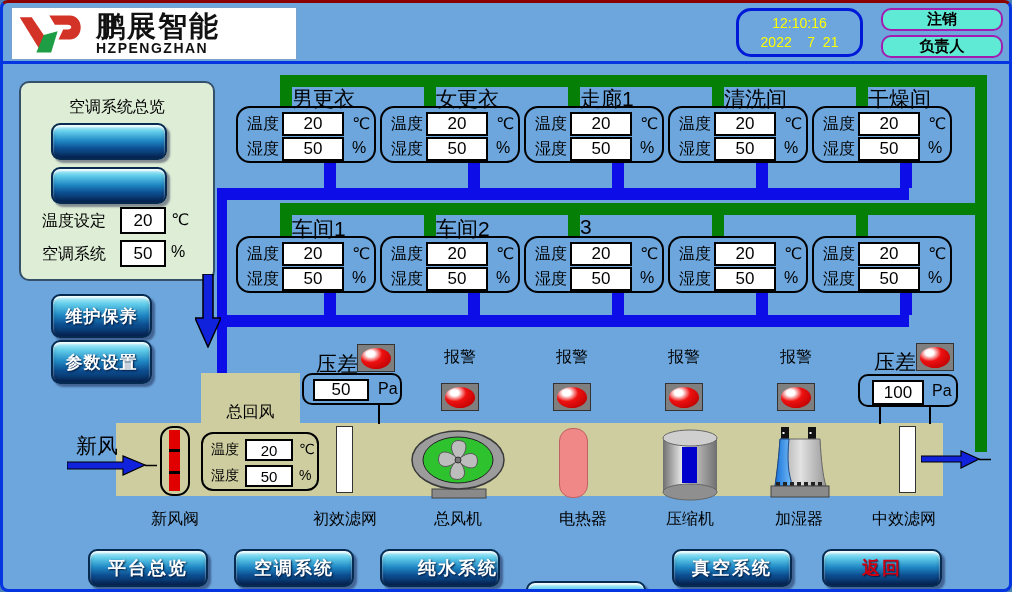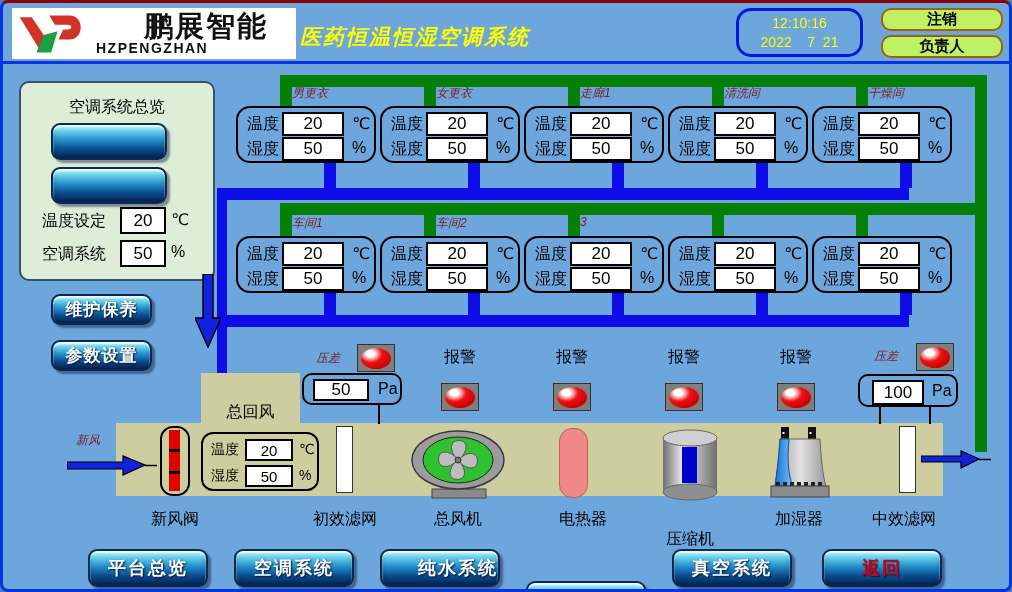--- a/index.html
+++ b/index.html
@@ -9,52 +9,52 @@
     position:relative; width:1012px; height:592px; background:#6CA6DC;
     border-left:3px solid #0535E0; border-right:3px solid #0535E0;
     border-bottom:3px solid #0535E0; border-top:3px solid #8B0000;
     border-radius:8px; overflow:hidden;
   }
   .abs{ position:absolute; }
   
   .logo-box{ left:8px; top:4px; width:286px; height:53px; background:#fff;
     border:1px solid #7aa0cc; display:flex; align-items:center; padding:2px 4px; }
   .logo-text{ margin-left:6px; line-height:1; }
-  .logo-cn{ font-size:29px; font-weight:bold; color:#111; letter-spacing:2px;margin-left:48px; }
+  .logo-cn{ font-size:29px; font-weight:bold; color:#111; letter-spacing:2px; }
   .logo-en{ font-size:14px; font-weight:bold; color:#111; letter-spacing:1.5px; }
   .main-title{ left:297px; top:20px; color:#FFFF00; font-family:"Liberation Serif","DejaVu Serif",serif;
     font-style:italic; font-weight:bold; font-size:21px; letter-spacing:2px; }
   .clock{ left:733px; top:5px; width:127px; height:49px; border:3px solid #0018D8;
     border-radius:15px; color:#FFFF00; font-size:14px; text-align:center;
     display:flex; flex-direction:column; justify-content:center; gap:3px; }
-  .pill-btn{ width:122px; height:23px; background:#bef264; border:2px solid #a16207;
+  .pill-btn{ width:122px; height:23px; background:#5eead4; border:2px solid #a21caf;
     border-radius:10px; font-size:15px; font-weight:bold; color:#000;
     display:flex; align-items:center; justify-content:center; cursor:pointer; }
   .hdr-divider{ left:0; top:58px; width:1006px; height:3px; background:#0535E0; }
   
   .side-panel{ left:16px; top:78px; width:196px; height:200px; background:#DEEDD6;
     border:2px solid #35506b; border-radius:10px; }
   .side-title{ left:0; top:14px; width:100%; text-align:center; font-size:16px; color:#000; }
   .glossy{
     background:linear-gradient(180deg,#c2f2fb 0%,#62cdea 20%,#2088c4 48%,#0c4d8f 72%,#083060 100%);
     border:2px solid #062a50; border-radius:9px;
     box-shadow:inset 0 2px 2px rgba(255,255,255,.85), inset 0 -3px 4px rgba(0,0,40,.35), 3px 3px 2px rgba(15,20,60,.45);
     color:#fff; text-shadow:1px 1px 2px #013; cursor:pointer;
     display:flex; align-items:center; justify-content:center;
   }
   .set-row-label{ font-size:16px; color:#000; }
   .val-box{ background:#fff; border:2px solid #000; display:flex; align-items:center;
     justify-content:center; font-size:17px; color:#000; }
   .unit{ font-size:16px; color:#000; }
-  .menu-btn{ left:48px; width:101px; height:31px; font-size:17px; font-weight:bold; letter-spacing:1px; }
+  .menu-btn{ left:48px; width:101px; height:44px; font-size:17px; font-weight:bold; letter-spacing:1px; }
   
   .pipe-g{ background:#067F06; }
   .pipe-b{ background:#0D0DE8; }
   
-  .room-label{ font-size:12px; color:#7f1d1d; white-space:nowrap;font-style:italic; }
+  .room-label{ font-size:21px; color:#000000; white-space:nowrap; }
   .room-panel{ width:140px; height:57px; border:2px solid #000; border-radius:14px; }
   .room-panel .rlabel{ position:absolute; left:9px; font-size:16px; color:#000; }
   .room-panel .rbox{ position:absolute; left:44px; width:62px; height:24px; }
   .room-panel .runit{ position:absolute; left:114px; font-size:16px; }
   
   .duct{ left:113px; top:420px; width:827px; height:73px; background:#CDCDA0; }
   .plenum{ left:198px; top:370px; width:99px; height:53px; background:#CDCDA0; }
   .plenum-label{ left:198px; top:399px; width:99px; text-align:center; font-size:16px; color:#000; }
   .damper{ left:157px; top:423px; width:30px; height:70px; border:2px solid #000; border-radius:13px; }
   .damper-bar{ position:absolute; left:7px; top:2px; width:11px; height:61px;
@@ -87,21 +87,20 @@
     <svg width="74" height="46" viewBox="0 0 80 48">
       <path d="M4 6 L17 6 L36 34 L25 40 Z" fill="#D33327"></path>
       <path d="M30 25 L45 21 L38 44 L22 44 Z" fill="#1E9E44"></path>
       <path d="M36 4 L58 4 C74 4 74 30 58 30 L46 30 L51 19 L56 19 C61 19 61 14 56 14 L42 14 Z" fill="#D33327"></path>
     </svg>
     <div class="logo-text">
       <div class="logo-cn">鹏展智能</div>
       <div class="logo-en">HZPENGZHAN</div>
     </div>
   </div>
-  <div class="abs main-title">医药恒温恒湿空调系统</div>
   <div class="abs clock">
     <div>12:10:16</div>
     <div style="white-space:pre;">2022    7  21</div>
   </div>
   <div class="abs pill-btn" style="left:878px; top:5px;">注销</div>
   <div class="abs pill-btn" style="left:878px; top:32px;">负责人</div>
   <div class="abs hdr-divider"></div>
 
   <div class="abs side-panel">
     <div class="abs side-title">空调系统总览</div>
@@ -368,21 +367,21 @@
     <div class="abs unit" style="left:72px; top:6px;">Pa</div>
   </div>
   <div class="abs pconn" style="left:876px; top:404px; height:17px;"></div>
   <div class="abs pconn" style="left:926px; top:404px; height:17px;"></div>
 
   <div id="labels-layer">
       <div class="abs comp-label" style="left: 172px;">新风阀</div>
       <div class="abs comp-label" style="left: 342px;">初效滤网</div>
       <div class="abs comp-label" style="left: 455px;">总风机</div>
       <div class="abs comp-label" style="left: 580px;">电热器</div>
-      <div class="abs comp-label" style="left: 687px; margin-top: 20px;">压缩机</div>
+      <div class="abs comp-label" style="left: 687px;">压缩机</div>
       <div class="abs comp-label" style="left: 796px;">加湿器</div>
       <div class="abs comp-label" style="left: 901px;">中效滤网</div>
     </div>
   <div id="nav-layer">
       <div class="abs glossy nav-btn" style="left: 85px;">平台总览</div>
       <div class="abs glossy nav-btn" style="left: 231px;">空调系统</div>
       <div class="abs glossy nav-btn" style="left: 377px; padding-left: 36px;">纯水系统</div>
       <div class="abs glossy nav-btn" style="left: 523px; margin-top: 32px;">纯气系统</div>
       <div class="abs glossy nav-btn" style="left: 669px;">真空系统</div>
       <div class="abs glossy nav-btn nav-red" style="left: 819px;">返回</div>

